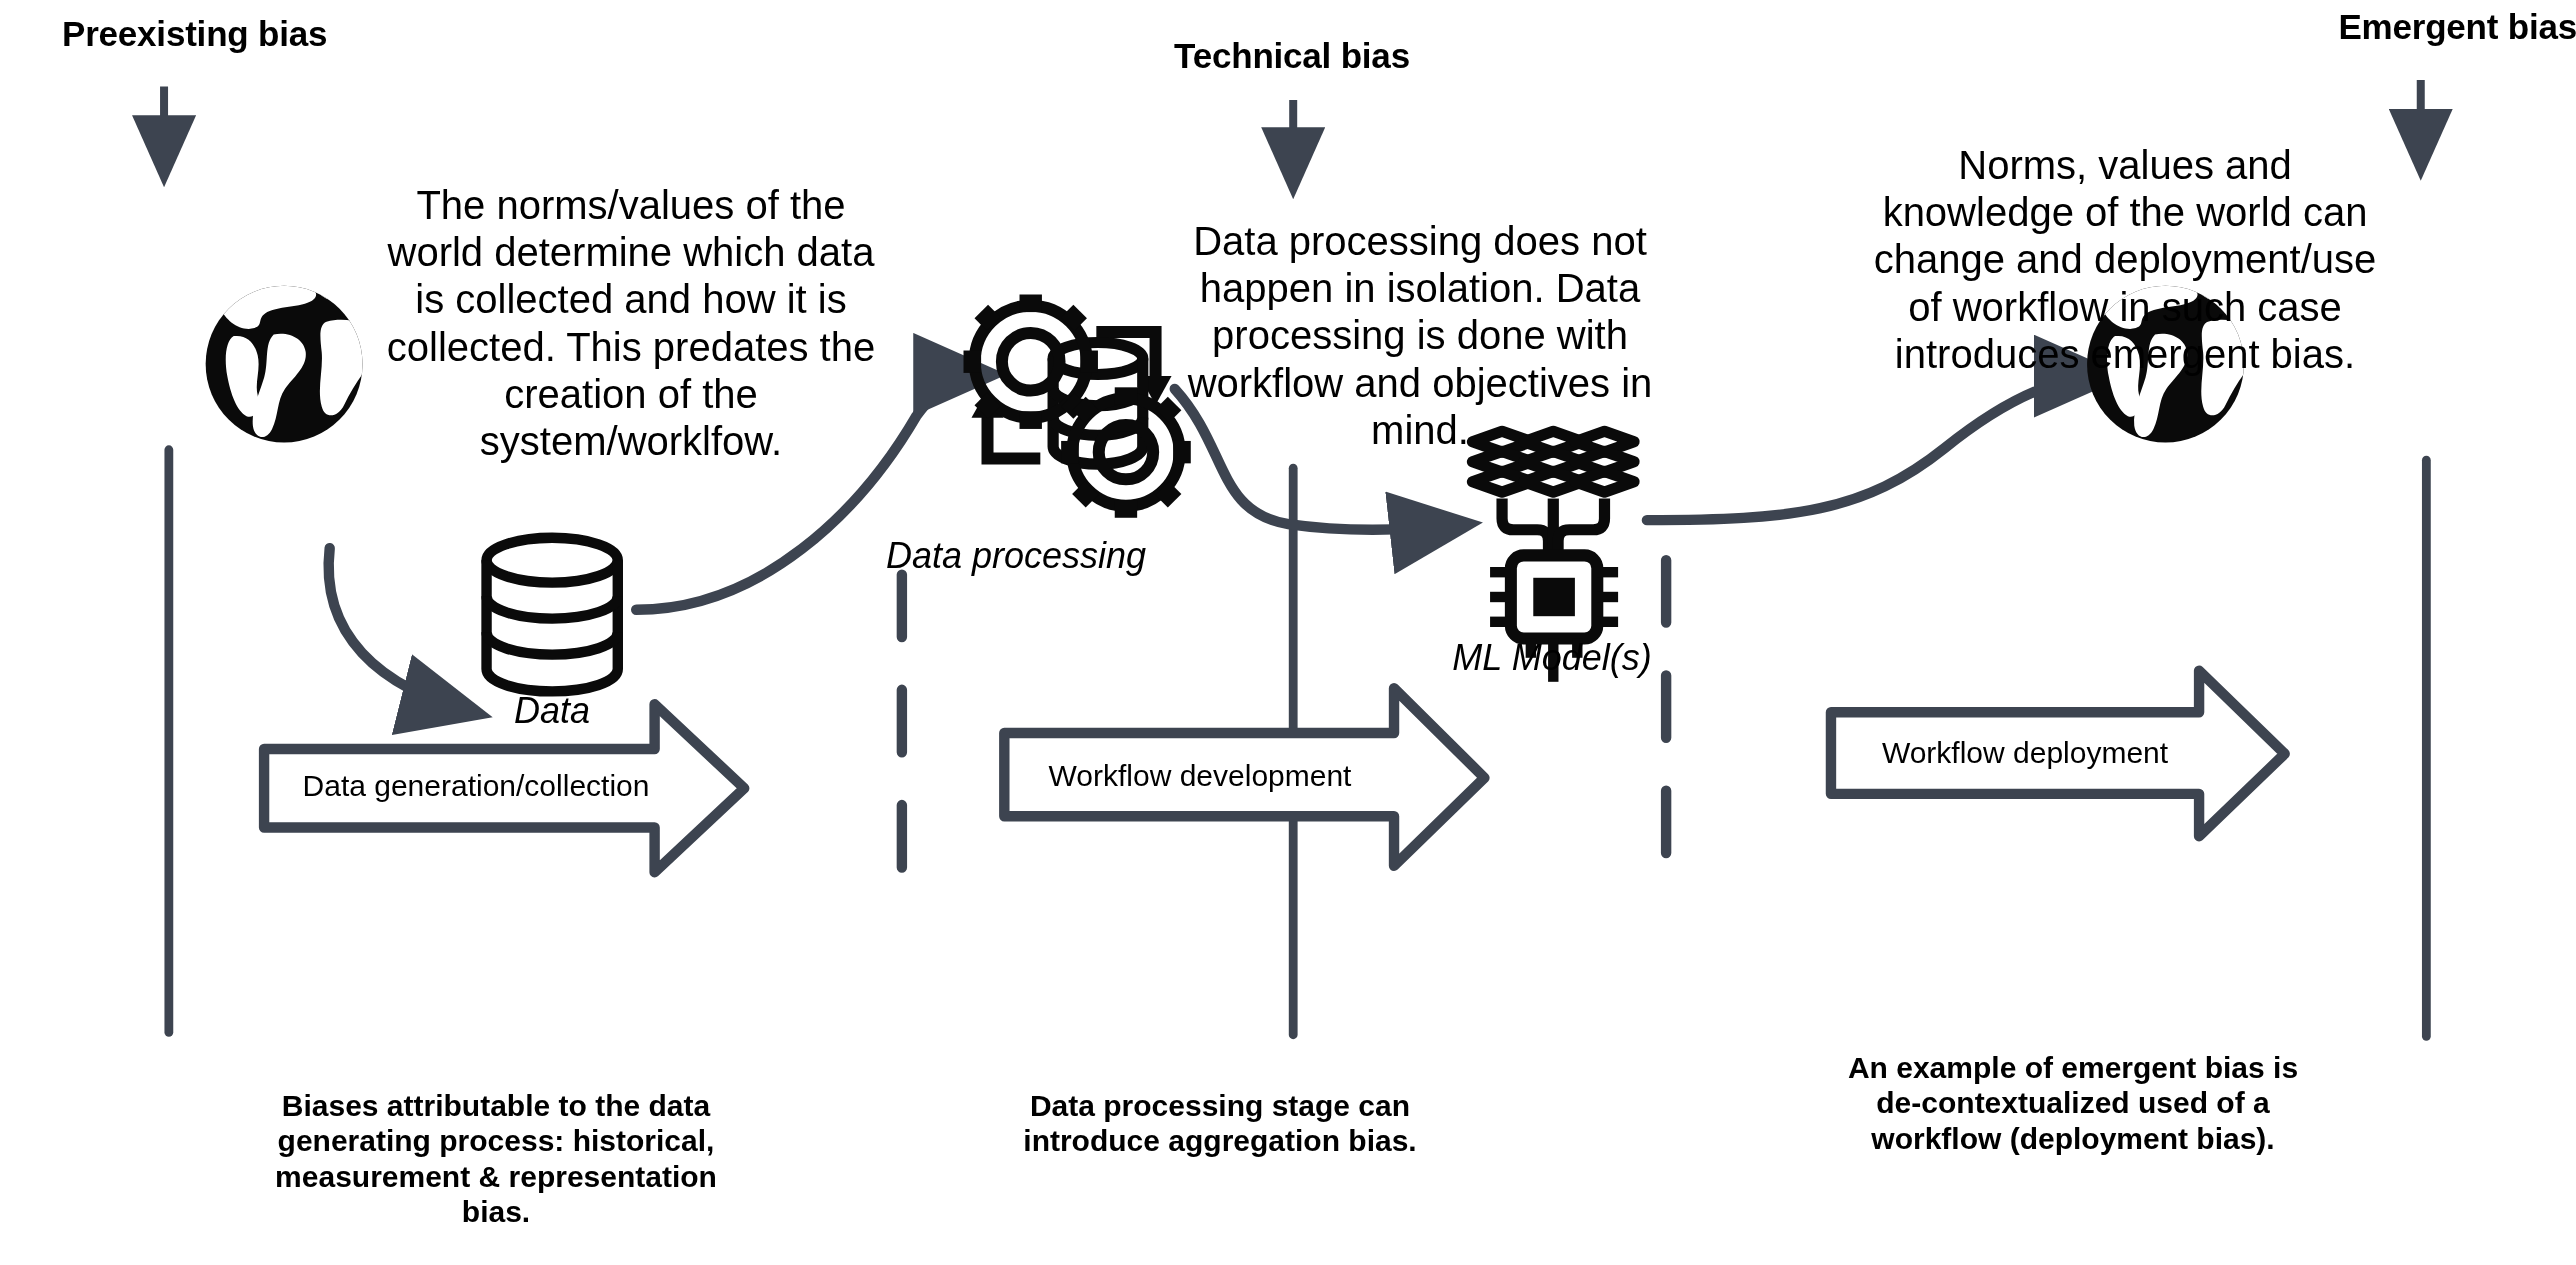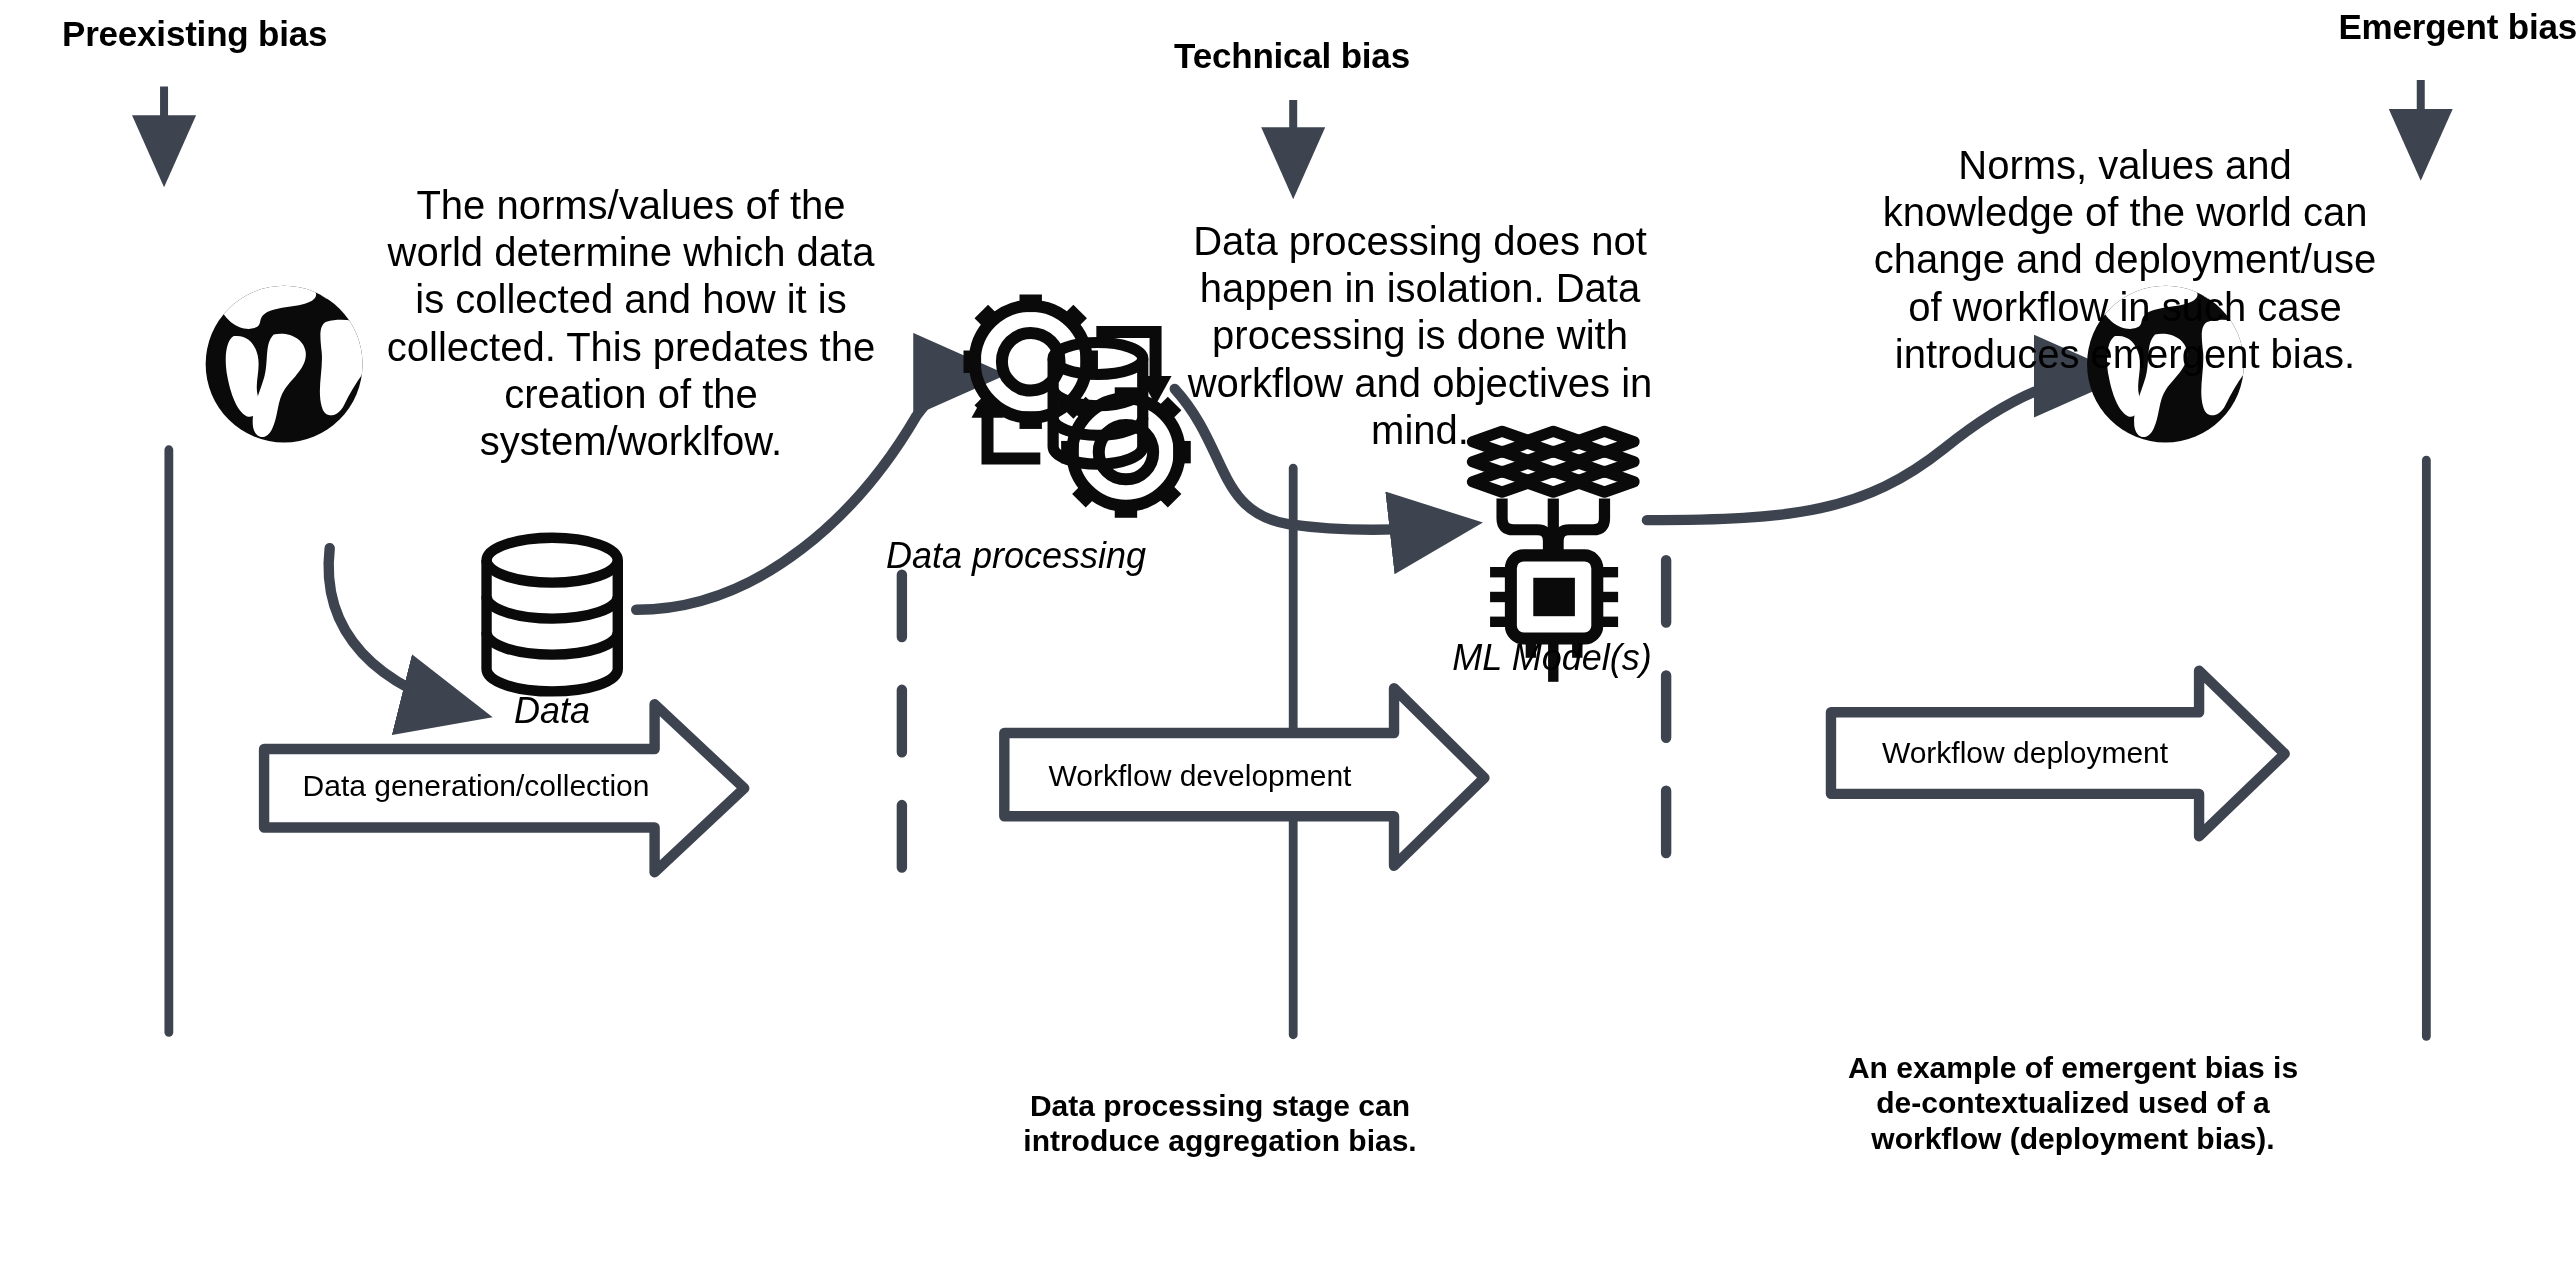--- a/index.html
+++ b/index.html
@@ -244,17 +244,18 @@
   <div class="txt para" style="left:1861px; top:142px; width:528px;">Norms, values  and knowledge of the world can change and deployment/use of workflow in such case introduces emergent bias.</div>
 
   <div class="txt icon-label" style="left:472px; top:690px; width:160px;">Data</div>
   <div class="txt icon-label" style="left:856px; top:535px; width:320px;">Data processing</div>
   <div class="txt icon-label" style="left:1392px; top:637px; width:320px;">ML Model(s)</div>
 
   <div class="txt arrow-label" style="left:288px; top:768px; width:376px;">Data generation/collection</div>
   <div class="txt arrow-label" style="left:1024px; top:758px; width:352px;">Workflow development</div>
   <div class="txt arrow-label" style="left:1857px; top:735px; width:336px;">Workflow deployment</div>
 
+  <div class="txt note" style="left:264px; top:1088px; width:464px;">Biases  attributable to the data generating  process: historical, measurement &amp; representation bias.</div>
   <div class="txt note" style="left:1020px; top:1088px; width:400px;">Data processing stage can introduce aggregation bias.</div>
   <div class="txt note" style="left:1841px; top:1050px; width:464px;">An example of emergent bias is de-contextualized used of a workflow (deployment bias).</div>
 
 </div>
 
 
 </body></html>

